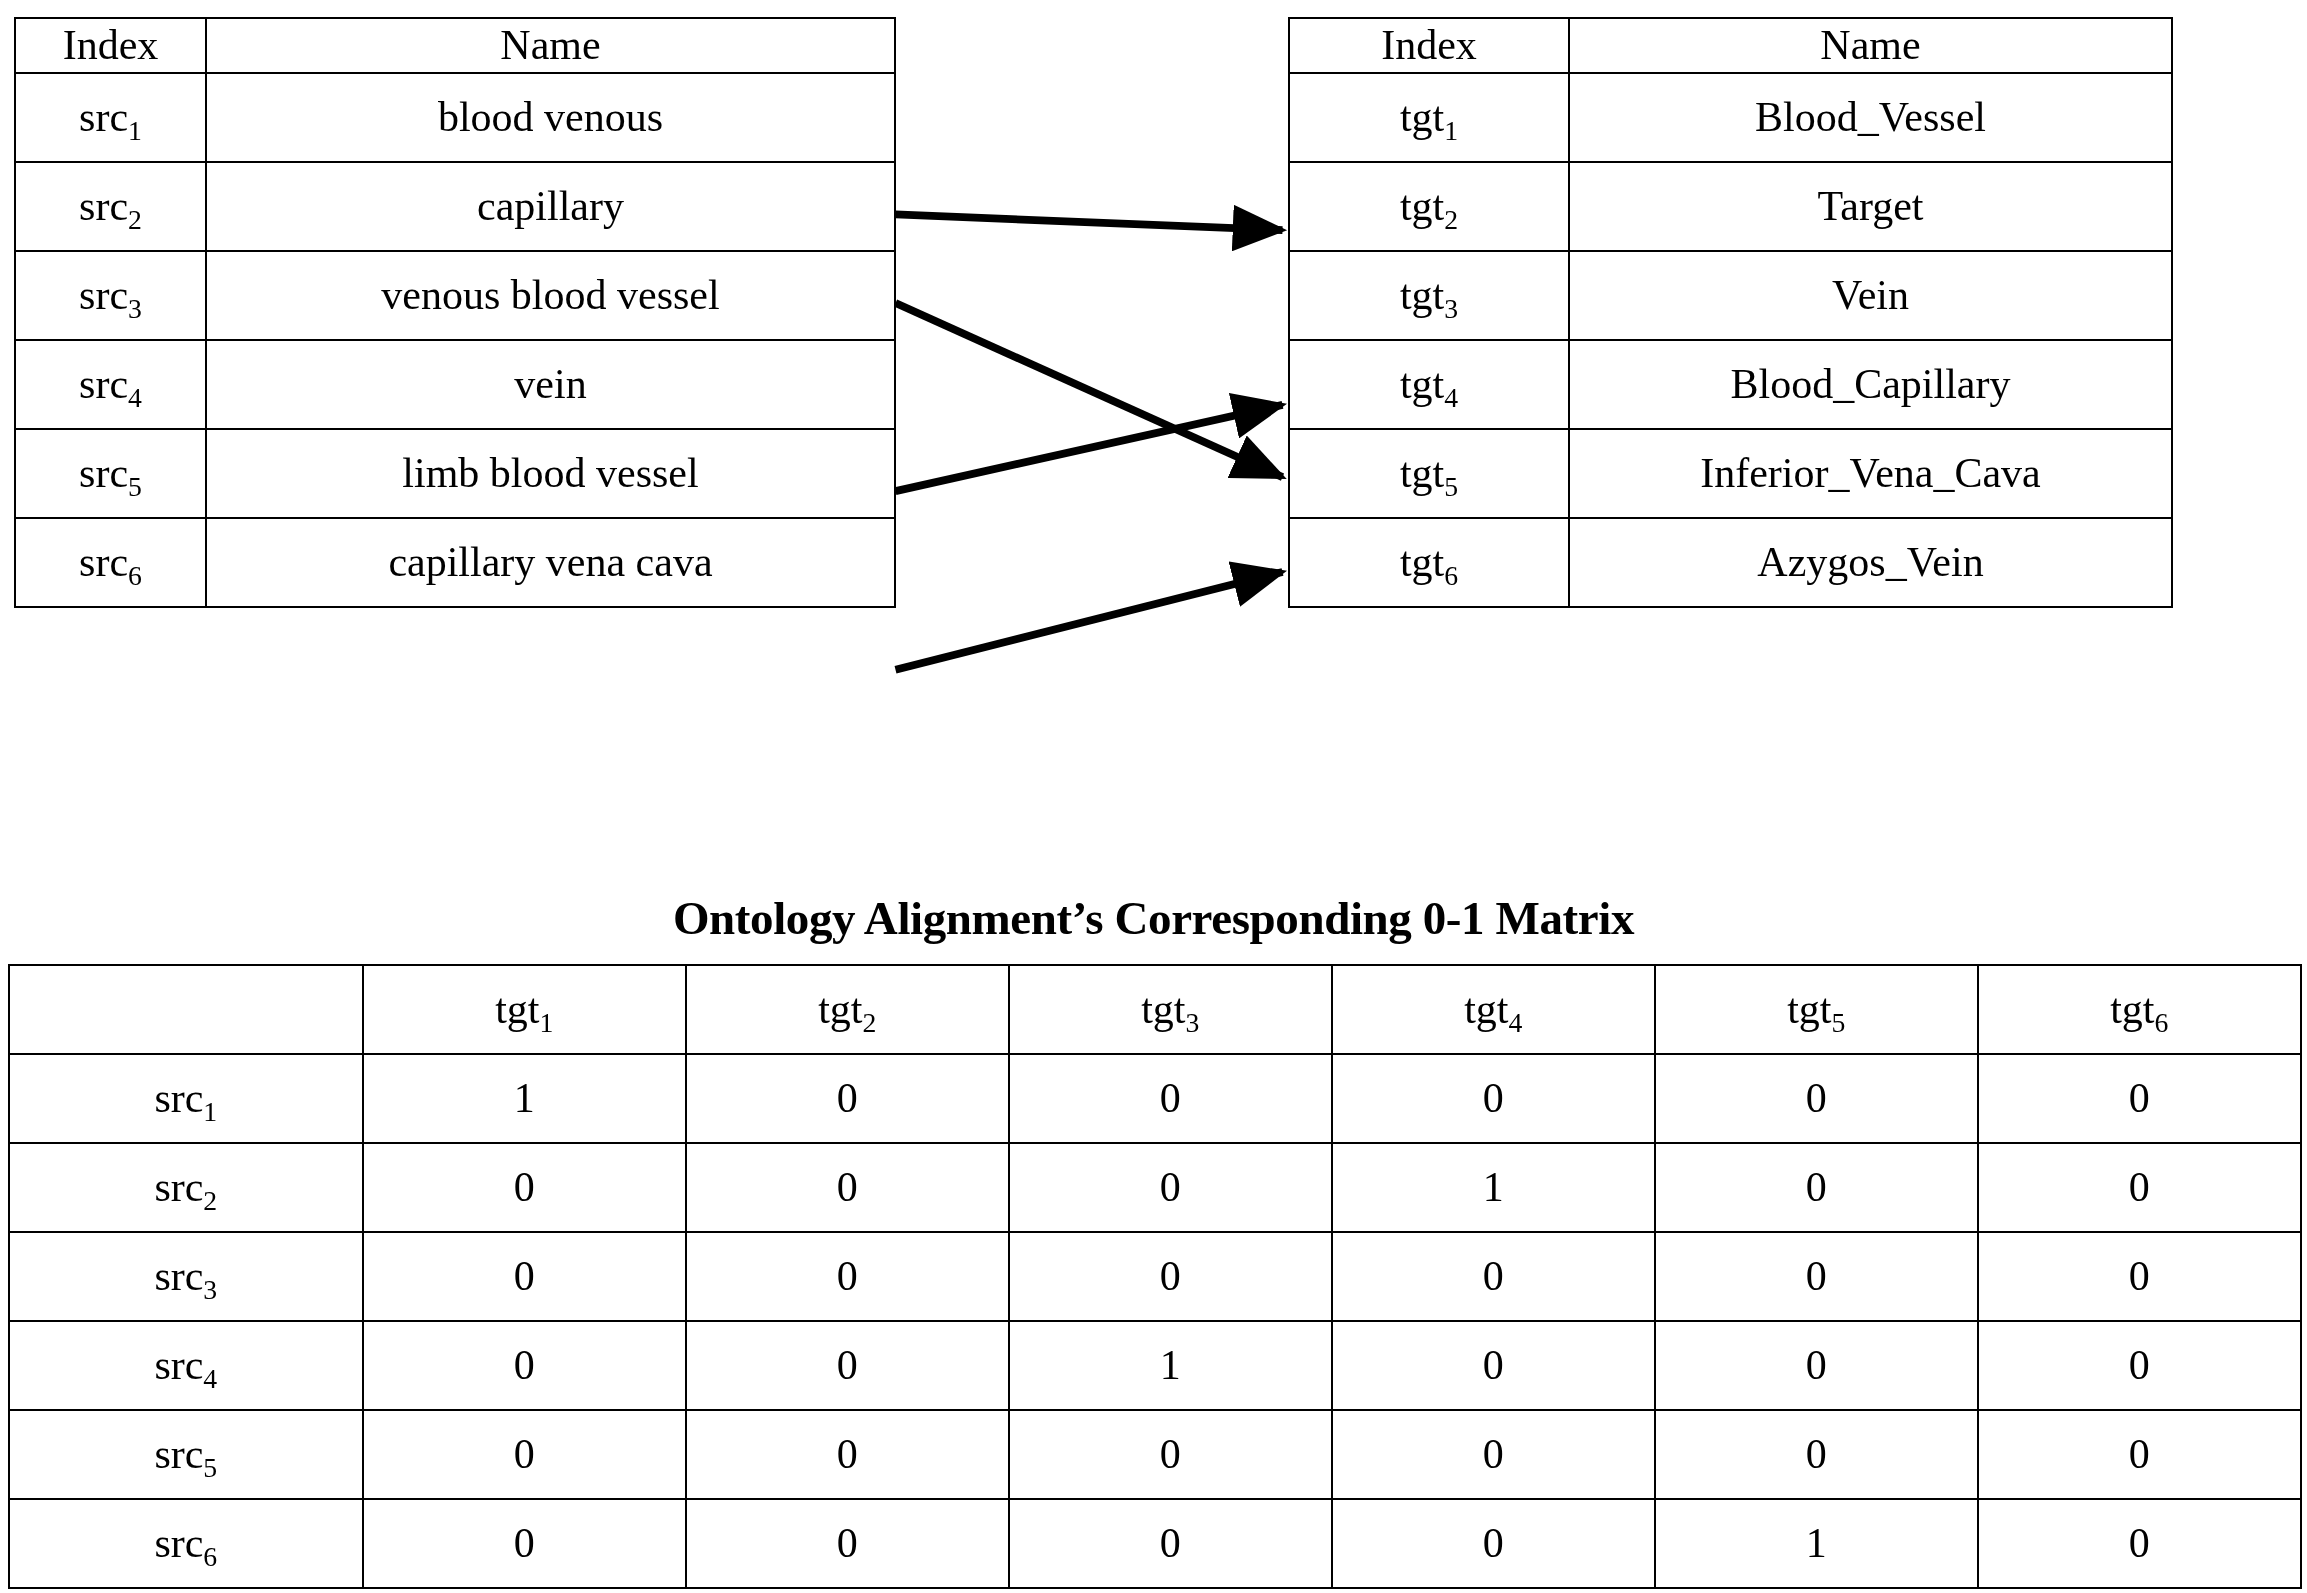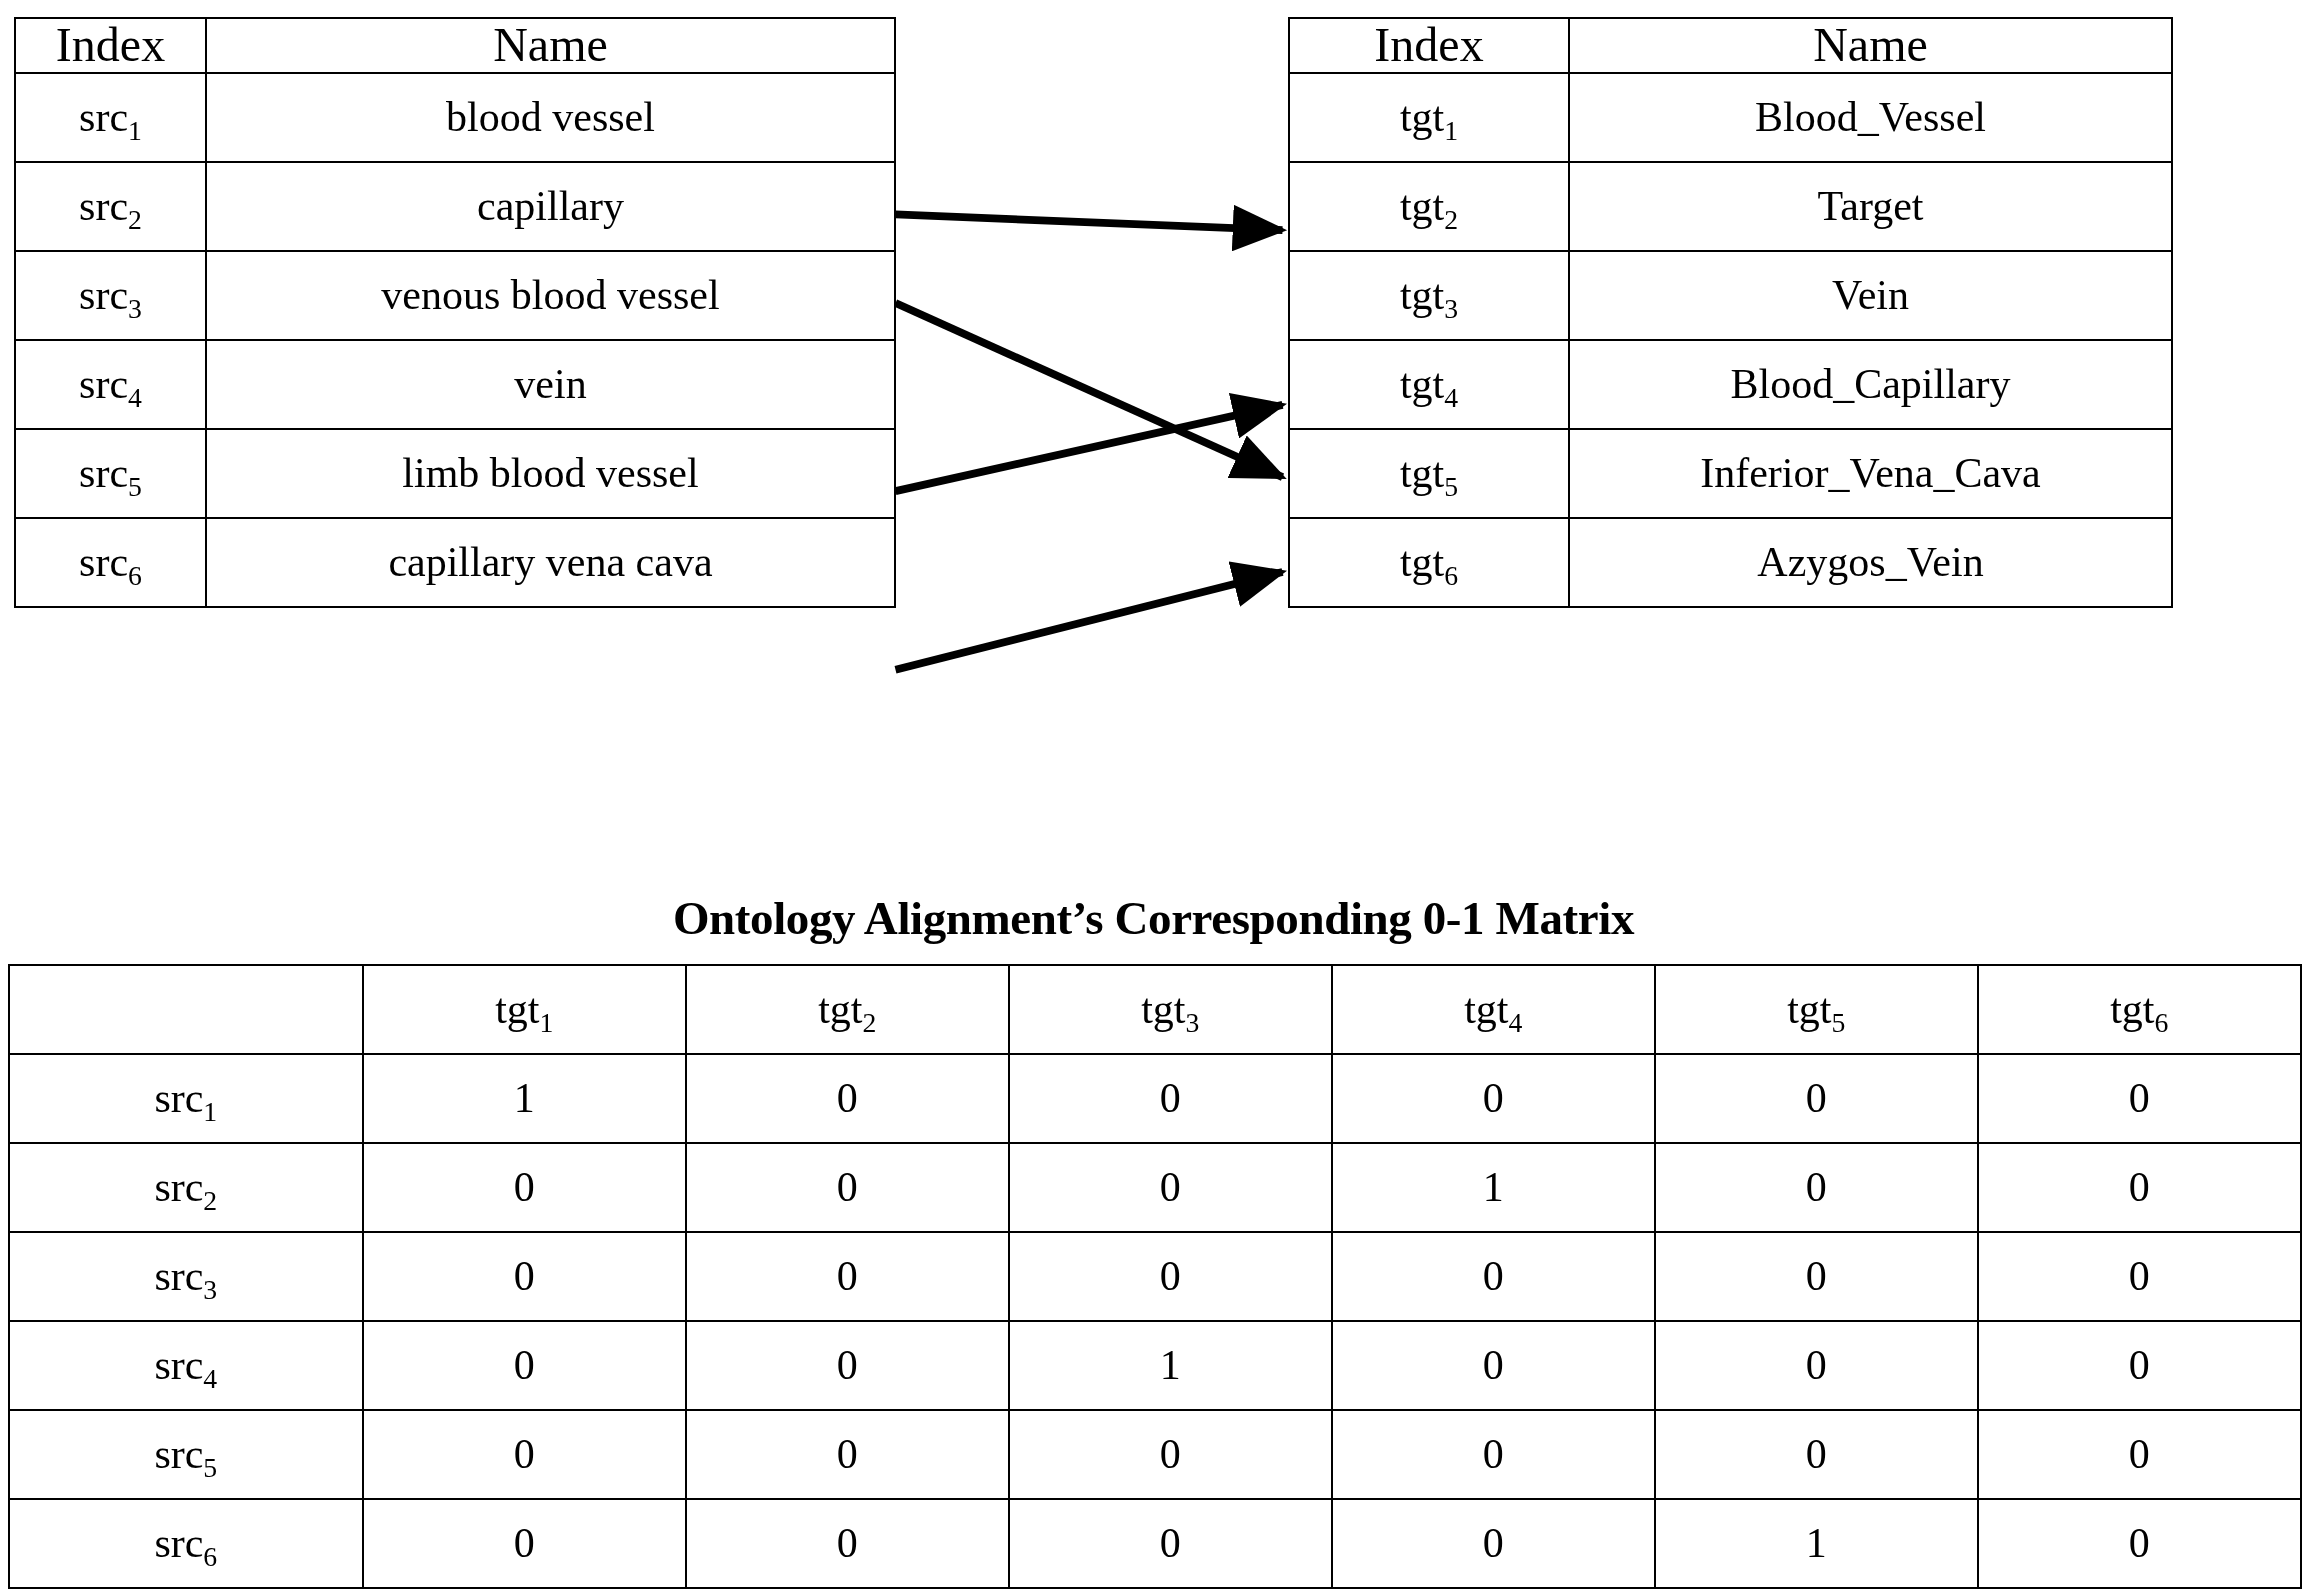--- a/index.html
+++ b/index.html
@@ -33,21 +33,21 @@
     padding: 0;
   }
   .onto-table .title-cell {
     font-weight: bold;
     font-size: 44px;
     letter-spacing: -0.4px;
     height: 76px;
   }
   .onto-table .hdr-cell {
     height: 53px;
-    font-size: 48px;
+    font-size: 42px;
   }
   .onto-table .body-cell {
     height: 87px;
   }
 
   
   .sub {
     font-size: 0.66em;
     vertical-align: sub;
     line-height: 0;
@@ -116,21 +116,21 @@
       <col class="name">
     </colgroup>
   <tbody>
     <tr>
       <td class="hdr-cell">Index</td>
       <td class="hdr-cell">Name</td>
     </tr>
 
     <tr>
       <td class="body-cell"><span>src</span><span class="sub">1</span></td>
-      <td class="body-cell">blood vessel</td>
+      <td class="body-cell">blood venous</td>
     </tr>
     <tr>
       <td class="body-cell"><span>src</span><span class="sub">2</span></td>
       <td class="body-cell">capillary</td>
     </tr>
     <tr>
       <td class="body-cell"><span>src</span><span class="sub">3</span></td>
       <td class="body-cell">venous blood vessel</td>
     </tr>
     <tr>

